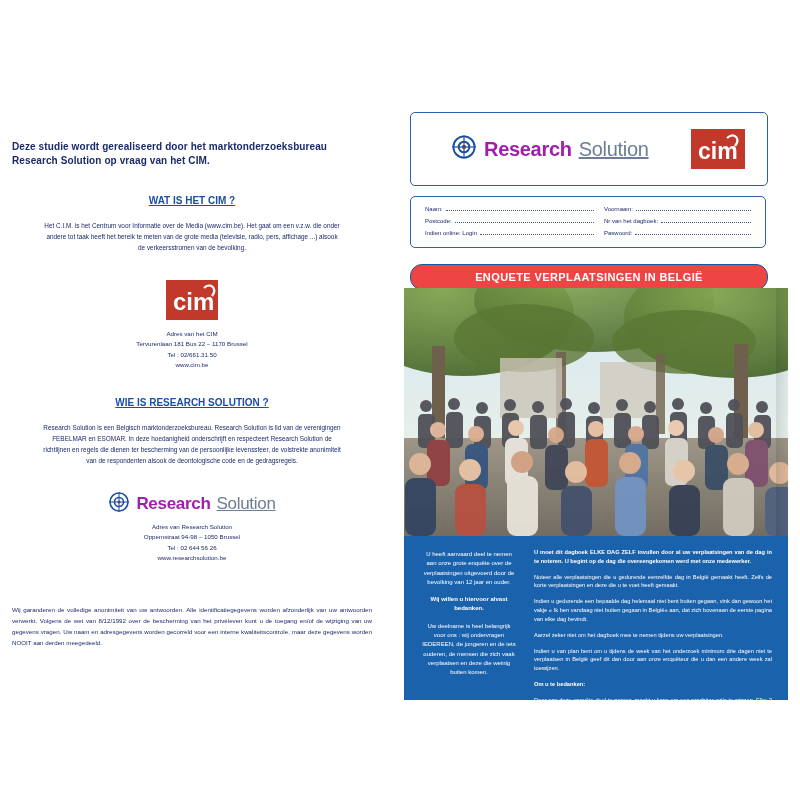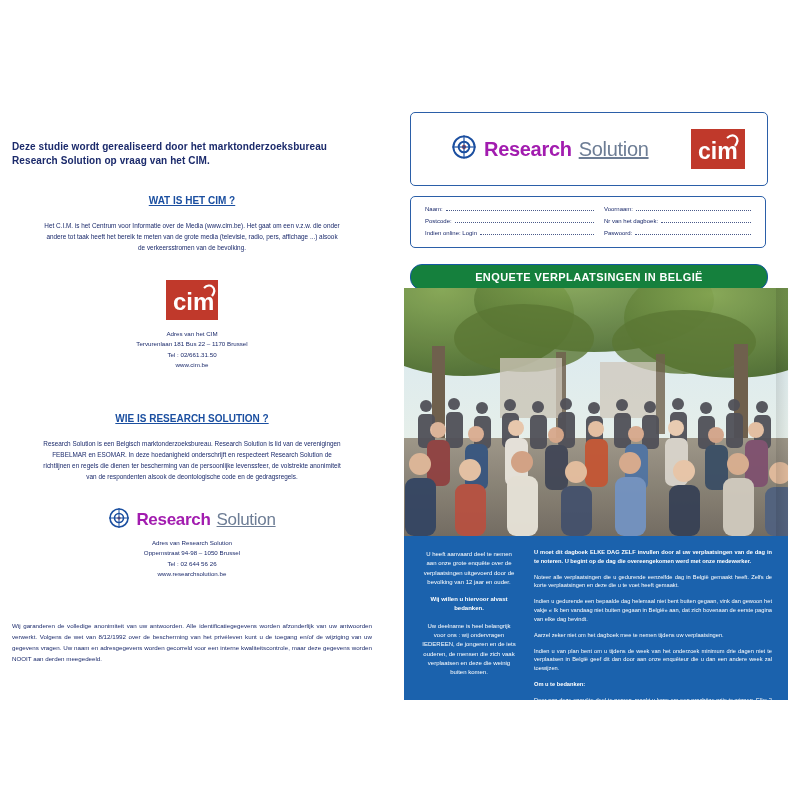--- a/index.html
+++ b/index.html
@@ -156,21 +156,21 @@
   .dots {
     flex: 1;
     border-bottom: 1px dotted #4a5a8a;
     height: 6px;
   }
 
   .banner {
     position: absolute;
     left: 6px; top: 152px;
     width: 356px; height: 24px;
-    background: #15803d;
+    background: #ef4444;
     border-radius: 12px;
     color: #fff;
     font-size: 11px;
     font-weight: bold;
     letter-spacing: 0.4px;
     display: flex;
     align-items: center;
     justify-content: center;
     border: 1px solid #1559a0;
   }
@@ -242,21 +242,21 @@
       </svg>
     </span>
     <div class="addr">
       <div class="addr-head">Adres van het CIM</div>
       <div>Tervurenlaan 181 Bus 22 – 1170 Brussel</div>
       <div>Tel : 02/661.31.50</div>
       <div>www.cim.be</div>
     </div>
   </div>
 
-  <div style="margin-top:42px">
+  <div style="margin-top:26px">
     <div class="sec-title">WIE IS RESEARCH SOLUTION ?</div>
     <div class="sec-body">Research Solution is een Belgisch marktonderzoeksbureau. Research Solution is lid van de verenigingen FEBELMAR en ESOMAR. In deze hoedanigheid onderschrijft en respecteert Research Solution de richtlijnen en regels die dienen ter bescherming van de persoonlijke levenssfeer, de volstrekte anonimiteit van de respondenten alsook de deontologische code en de gedragsregels.</div>
   </div>
 
   <div class="rs-logo-block">
     <span class="rs-logo-row">
       <span>
         <svg width="22" height="22" viewBox="0 0 22 22">
           <circle cx="11" cy="11" r="9" fill="none" stroke="#1b4fa0" stroke-width="1.6"></circle>
           <circle cx="11" cy="11" r="4.5" fill="none" stroke="#1b4fa0" stroke-width="1.6"></circle>

